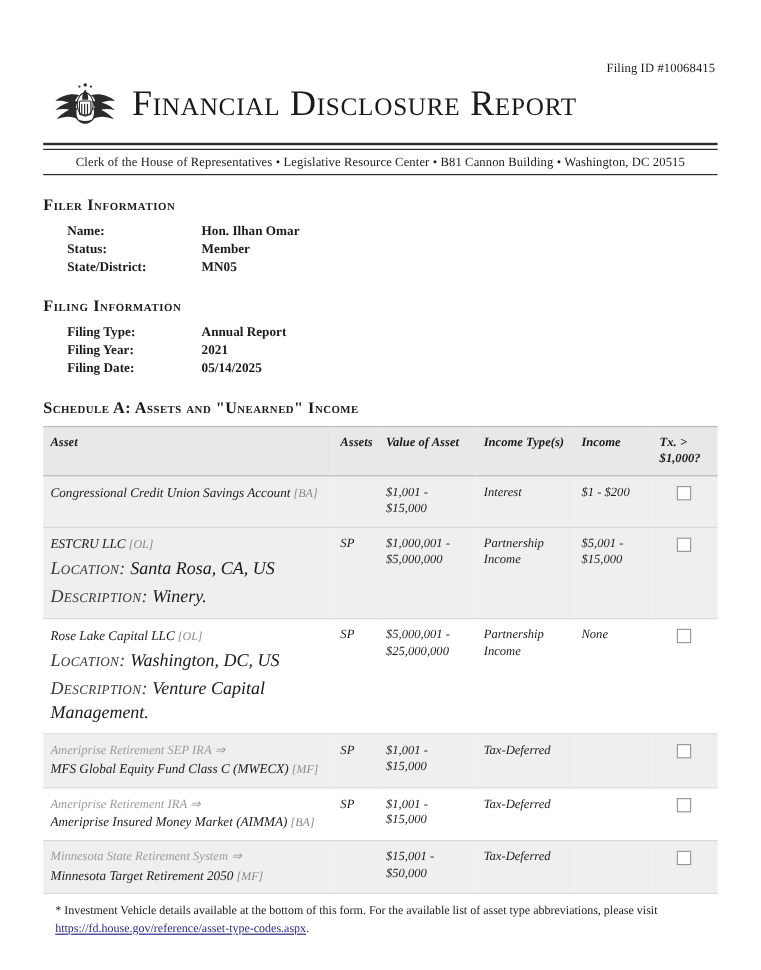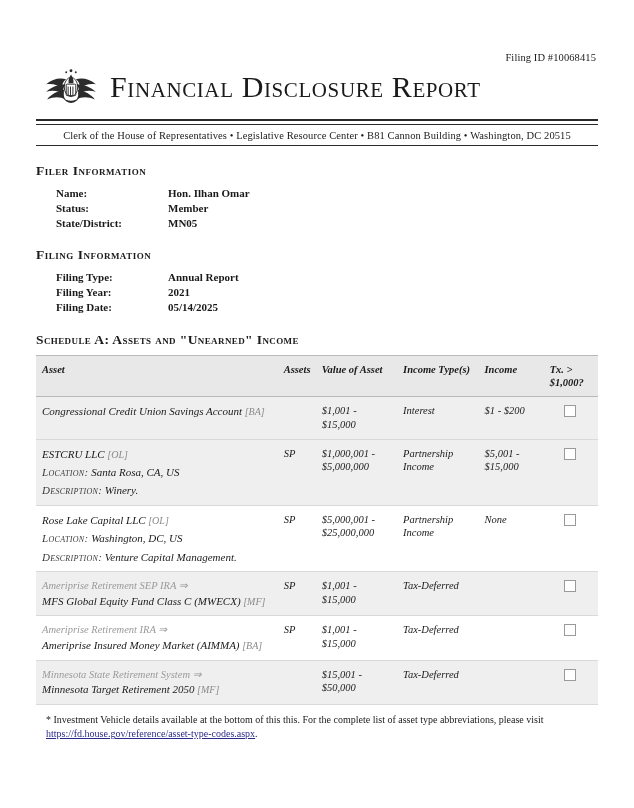--- a/index.html
+++ b/index.html
@@ -151,21 +151,21 @@
   }
   .parent-line {
     color: #9a9a9a;
     font-size: 10.5px;
     display: block;
     margin-bottom: 1px;
   }
   .sub-line {
     display: block;
     margin-top: 4px;
-    font-size: 11px;
+    font-size: 15px;
   }
   .sub-label {
     font-variant: small-caps;
     letter-spacing: 0.3px;
     color: #3a3a3a;
   }
   .checkbox {
     display: inline-block;
     width: 10px;
     height: 10px;
@@ -373,18 +373,18 @@
         <td class="cell-center"></td>
         <td>$15,001 - $50,000</td>
         <td>Tax-Deferred</td>
         <td></td>
         <td><span class="checkbox"></span></td>
       </tr>
     </tbody>
   </table>
 
   <div class="footnote">
-    <span>* Investment Vehicle details available at the bottom of this this. For the complete list of asset type abbreviations, please visit</span>
+    <span>* Investment Vehicle details available at the bottom of this form. For the available list of asset type abbreviations, please visit</span>
     <br>
     <a href="#">https://fd.house.gov/reference/asset-type-codes.aspx</a><span>.</span>
   </div>
 
 </div>
 
 </body></html>

